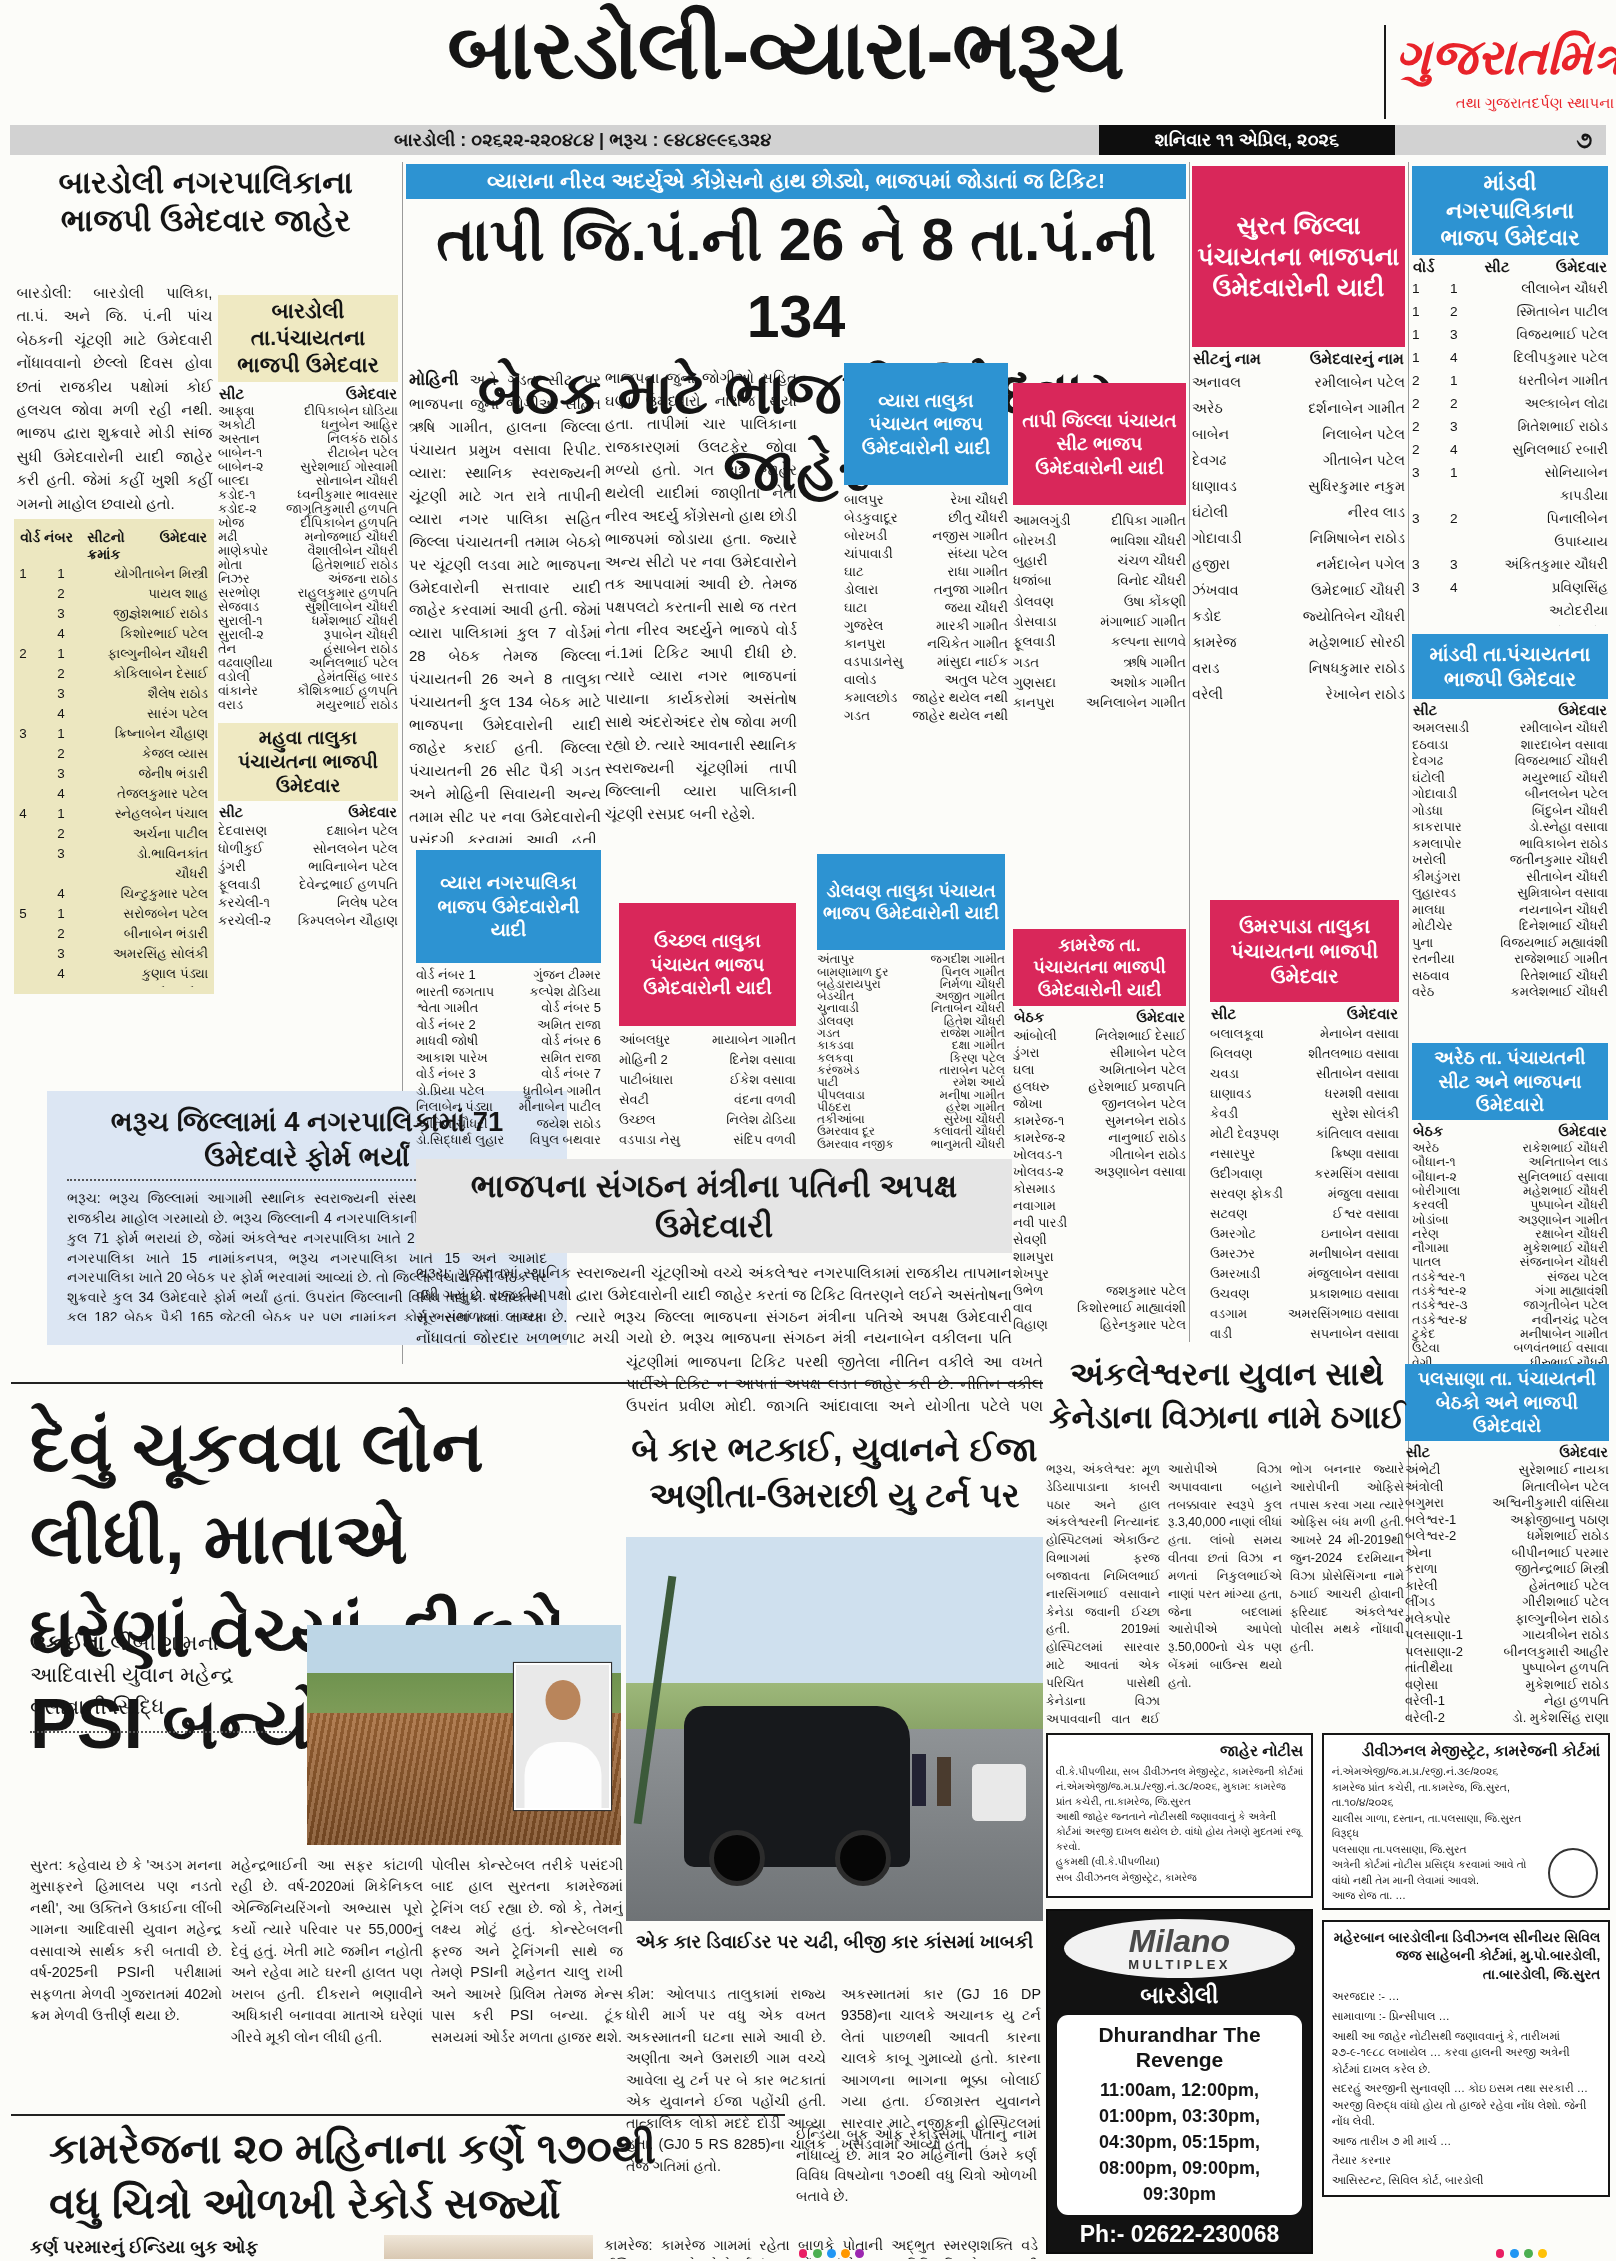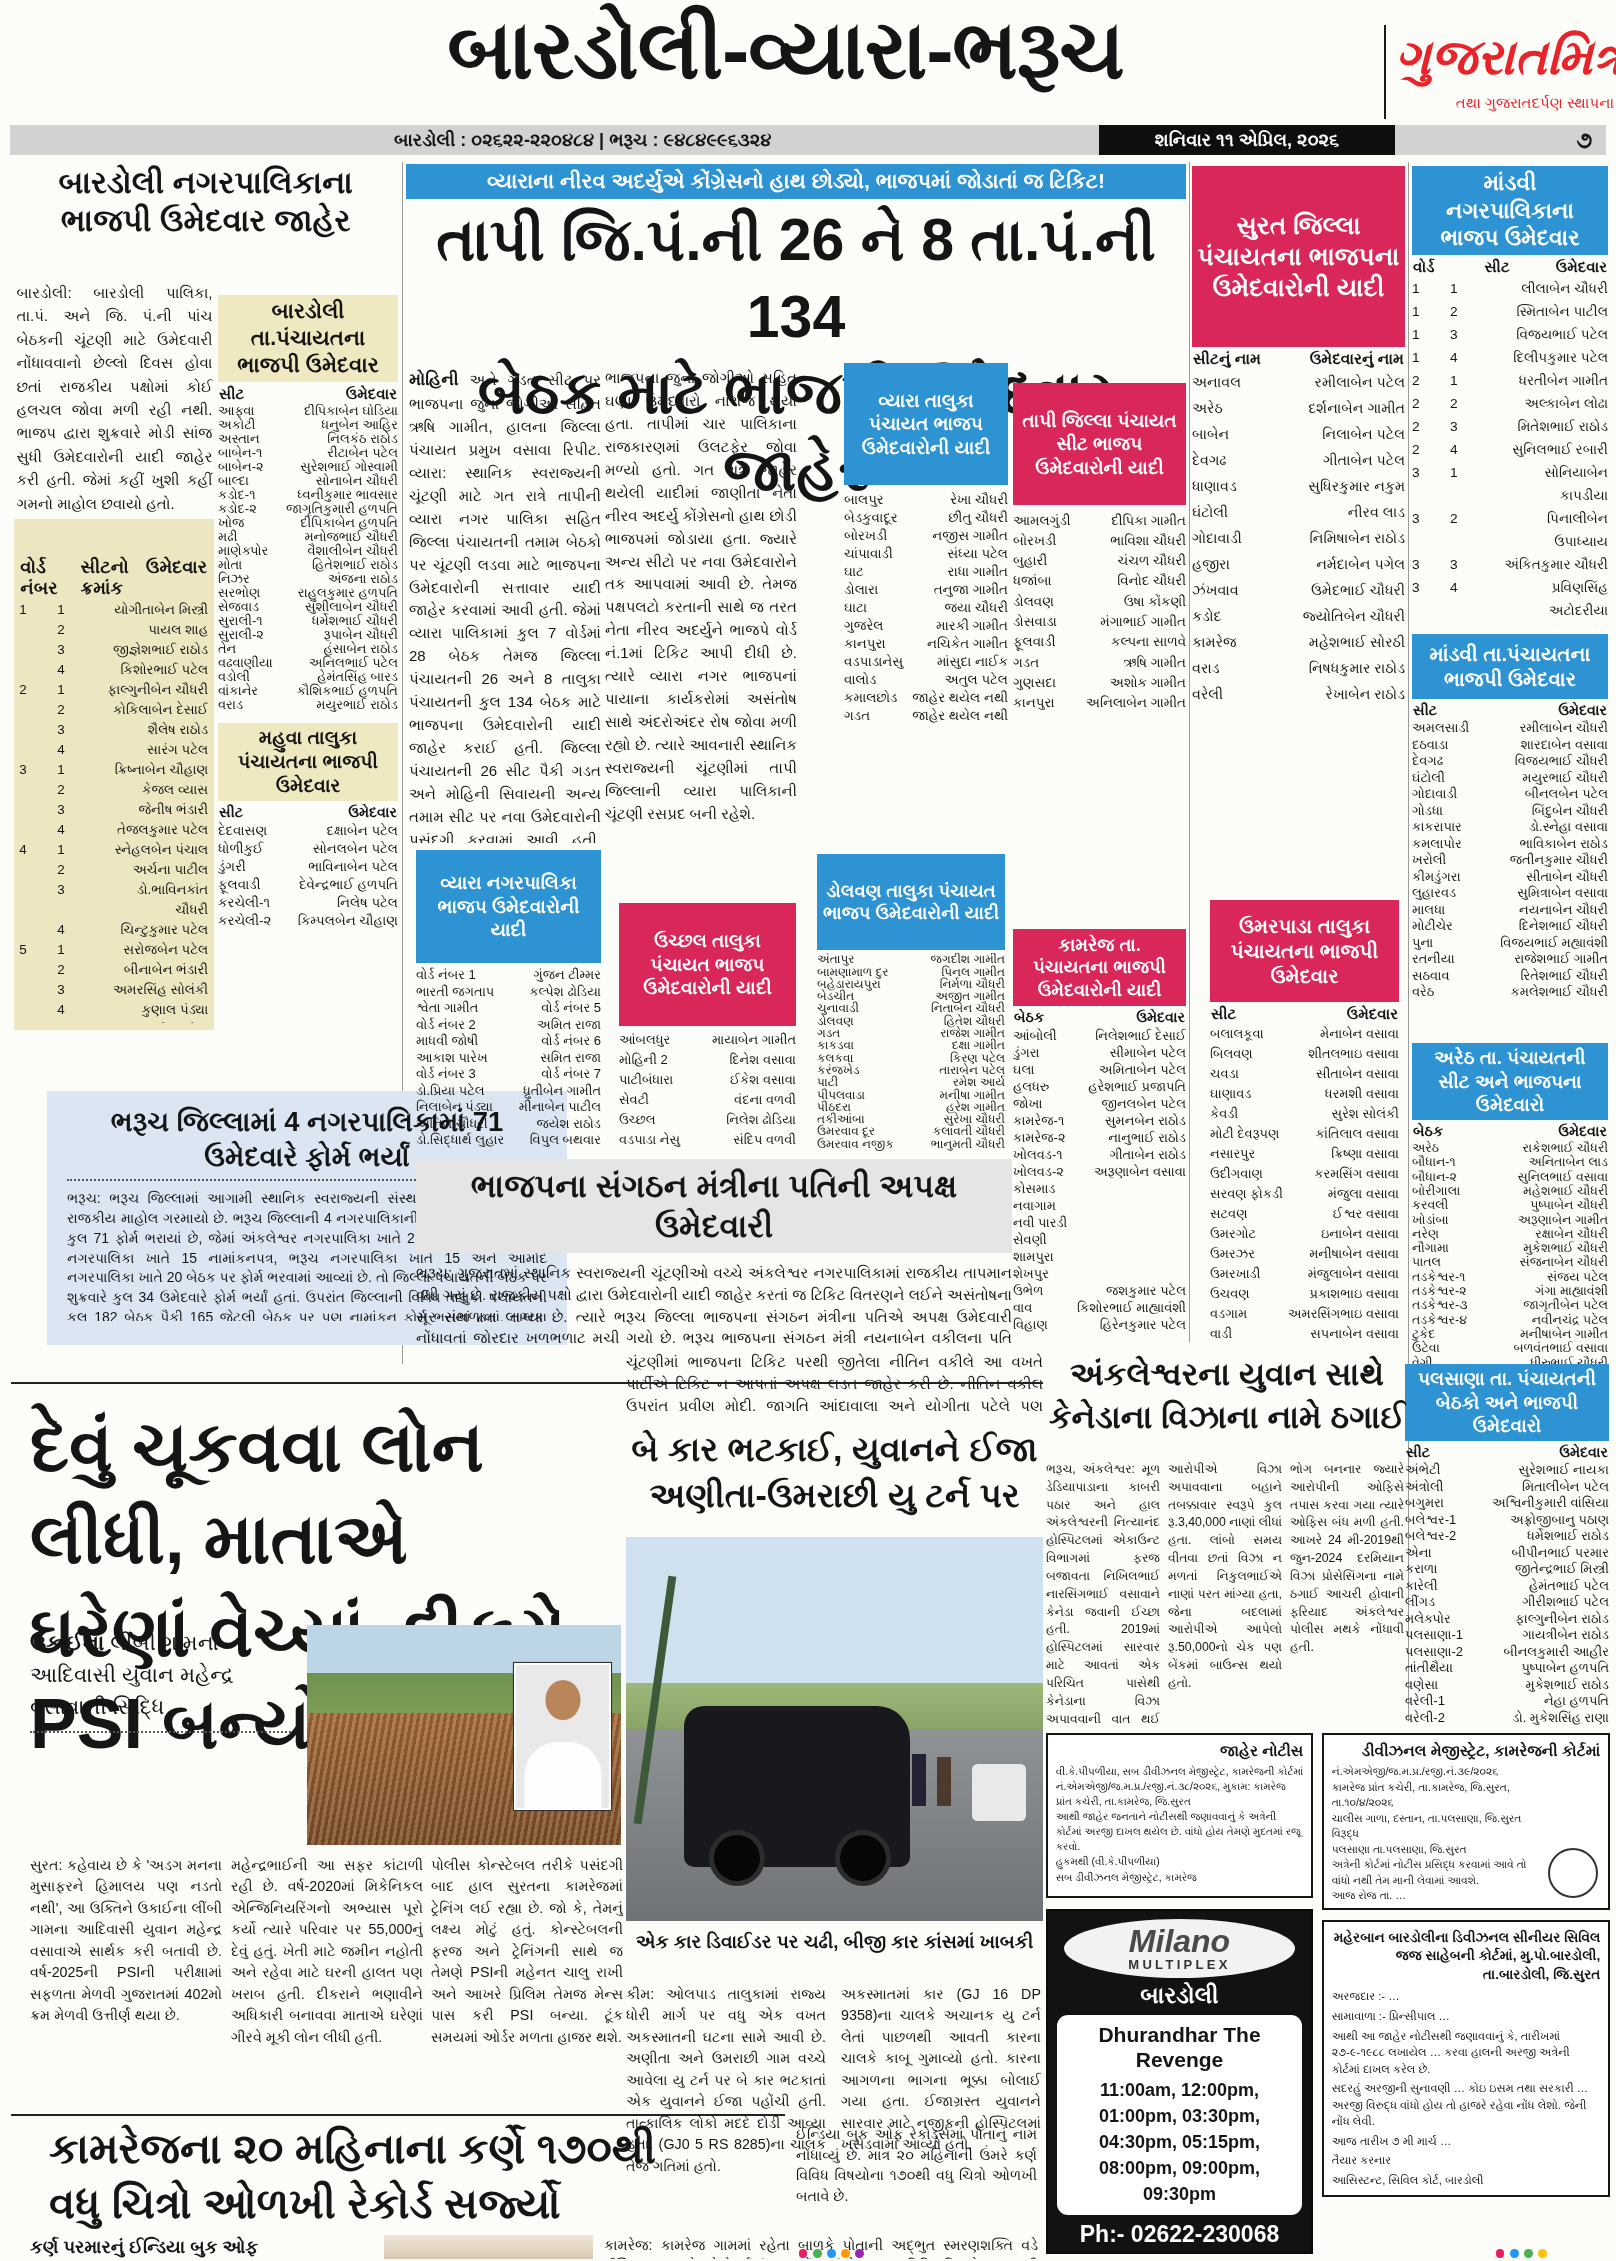--- a/index.html
+++ b/index.html
@@ -148,21 +148,21 @@
           <span class="n">કૌશિકભાઈ હળપતિ</span>
         </div>
         <div class="crow">
           <span class="s">વરાડ</span>
           <span class="n">મયુરભાઈ રાઠોડ</span>
         </div>
       </div>
   </div>
 
   <div class="abs" style="left:13.7px;top:519px;width:200px;background:#ece7c0;padding:6.6px 5.5px;box-sizing:border-box;">
-    <div class="colshead" style="font-size:18px;margin-top:28px;">
+    <div class="colshead" style="font-size:14px;">
       <span style="width:55px;">વોર્ડ નંબર</span>
       <span style="width:60px;">સીટનો ક્રમાંક</span>
       <span>ઉમેદવાર</span>
     </div>
     <div class="clist" style="font-size:13.4px;line-height:20px;height:423px;">
 
     <div class="wrow">
           <span class="w">1</span>
           <span class="sn">1</span>
           <span class="n">યોગીતાબેન મિસ્ત્રી</span>

